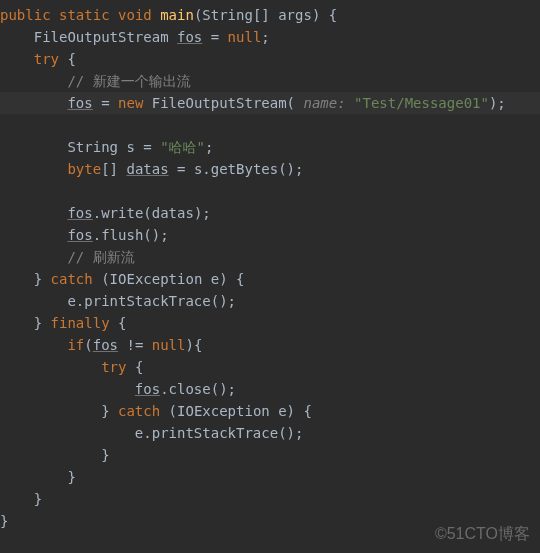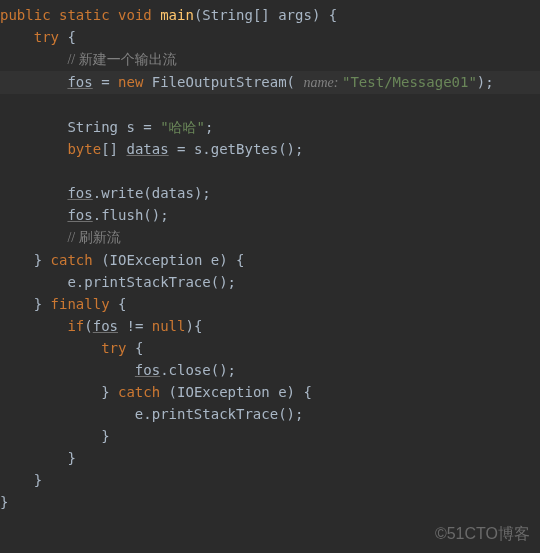--- a/index.html
+++ b/index.html
@@ -12,38 +12,39 @@
       width: 540px;
       height: 553px;
       overflow: hidden;
       position: relative;
       padding-top: 4px;
     }
     .line { white-space: pre; padding-left: 0; }
     .hl-line { background: #323232; }
     .kw { color: #cc7832; text-align: center; }
     .str { color: #6a8759; }
-    .cmt { color: #808080; font-family: Liberation Serif, serif; }
-    .param { color: #808080; font-style: italic; font-family: Liberation Serif, serif; }
+    .cmt { color: #808080; }
+    .param { color: #808080; font-style: italic; }
     .var { color: #a9b7c6; text-decoration: underline; text-decoration-color: #707070; }
     .fn { color: #ffc66d; }
     .watermark {
       position: absolute;
       bottom: 8px;
       right: 10px;
       color: #6a6a6a;
       font-size: 16px;
       font-family: sans-serif;
     }
   </style>
 </head>
 <body>
 
 <div>
 <div class="line"><span class="kw">public</span> <span class="kw">static</span> <span class="kw">void</span> <span class="fn">main</span><span>(String[] args) {</span></div>
+<div class="line"><span>    FileOutputStream </span><span class="var">fos</span><span> = </span><span class="kw">null</span><span>;</span></div>
 <div class="line"><span>    </span><span class="kw">try</span><span> {</span></div>
 <div class="line"><span>        </span><span class="cmt">// 新建一个输出流</span></div>
 <div class="line hl-line"><span>        </span><span class="var">fos</span><span> = </span><span class="kw">new</span><span> FileOutputStream( </span><span class="param">name: </span><span class="str">"Test/Message01"</span><span>);</span></div>
 <div class="line"><span>        </span></div>
 <div class="line"><span>        String s = </span><span class="str">"哈哈"</span><span>;</span></div>
 <div class="line"><span>        </span><span class="kw">byte</span><span>[] </span><span class="var">datas</span><span> = s.getBytes();</span></div>
 <div class="line"><span>        </span></div>
 <div class="line"><span>        </span><span class="var">fos</span><span>.write(datas);</span></div>
 <div class="line"><span>        </span><span class="var">fos</span><span>.flush();</span></div>
 <div class="line"><span>        </span><span class="cmt">// 刷新流</span></div>

